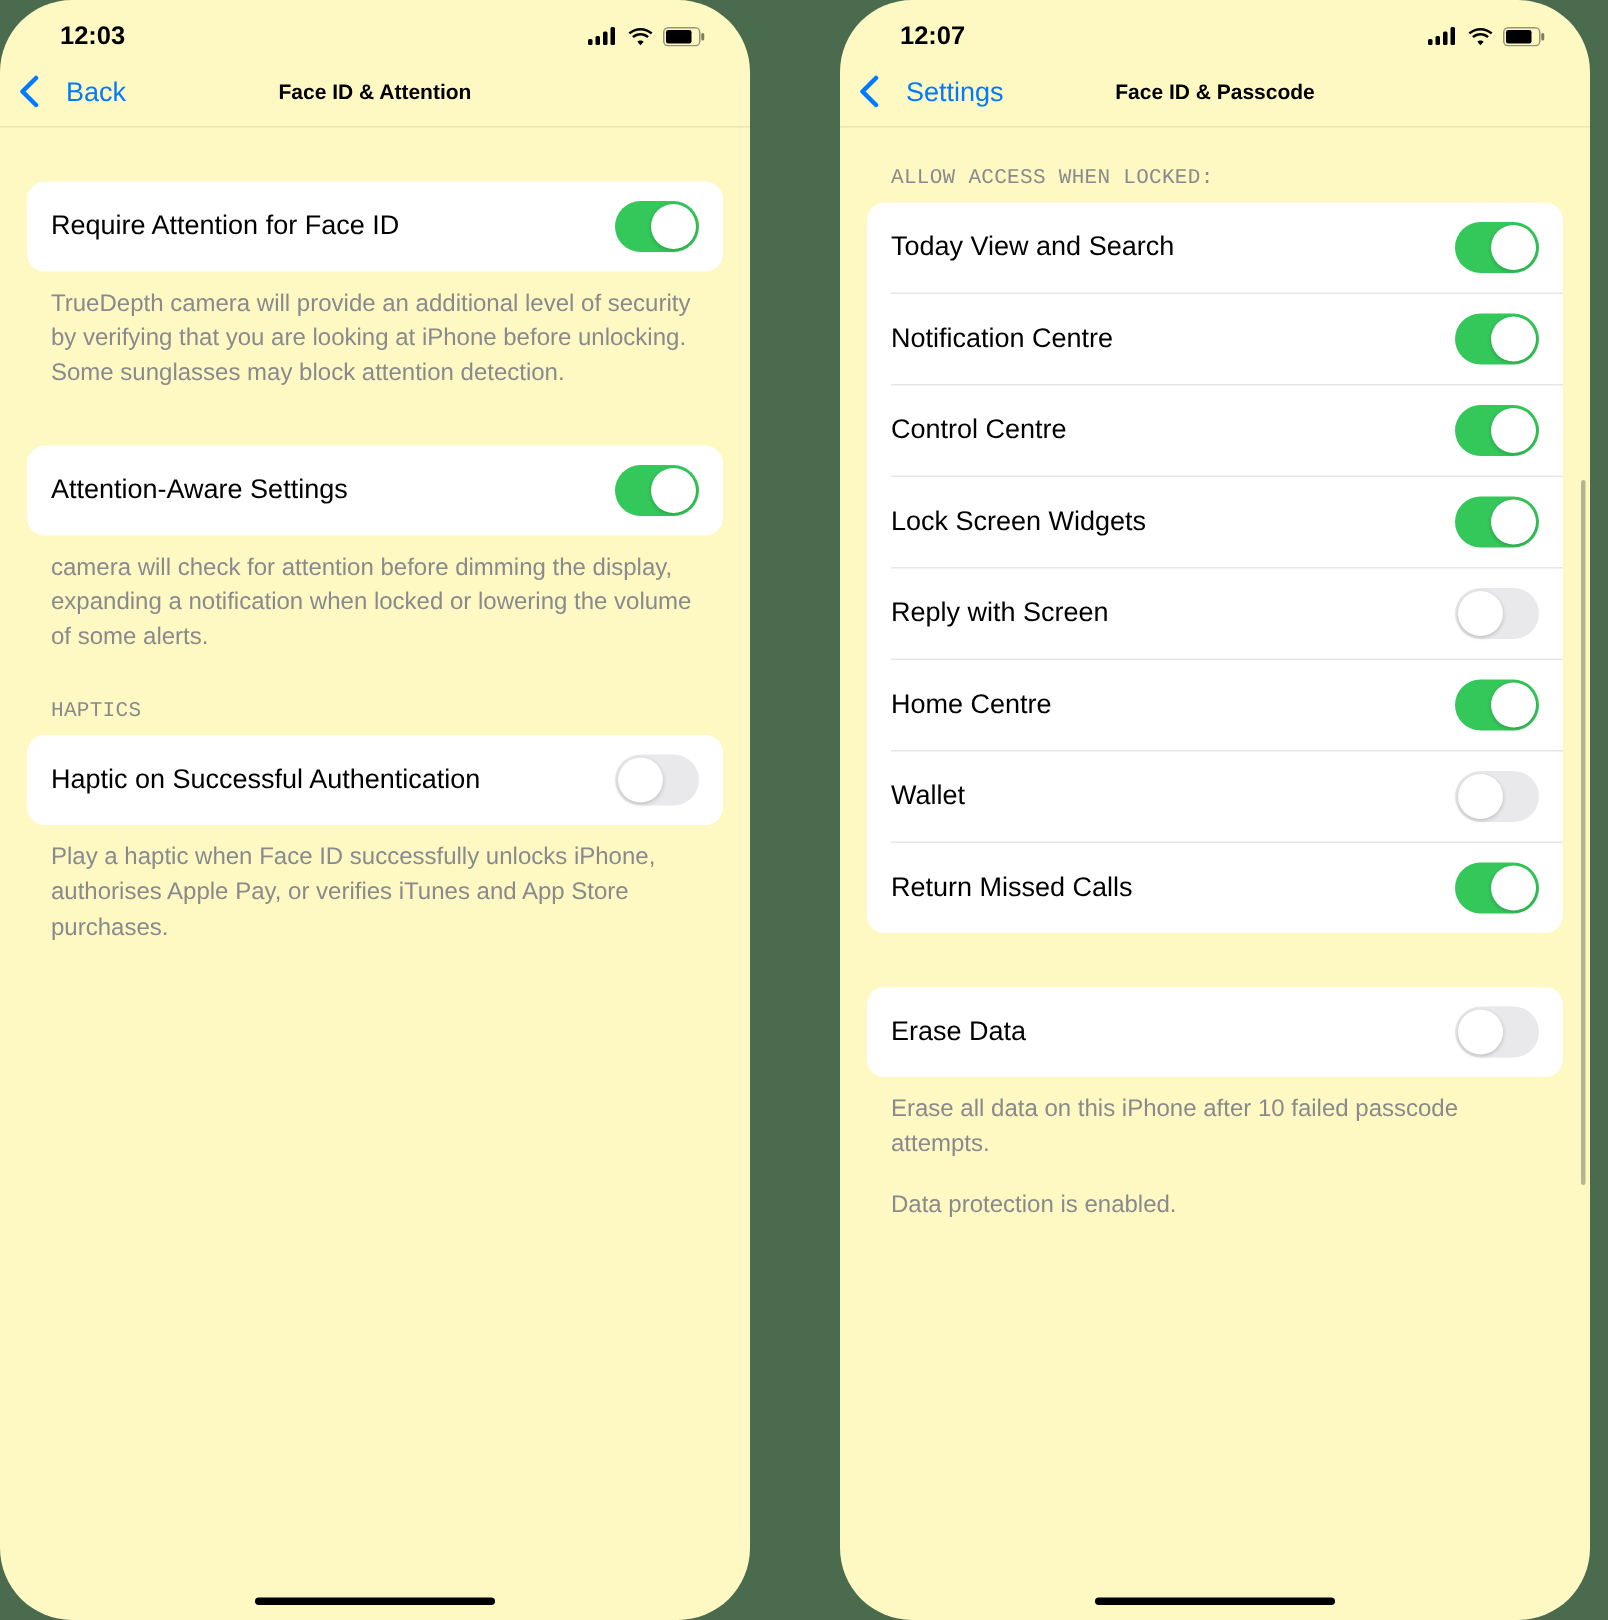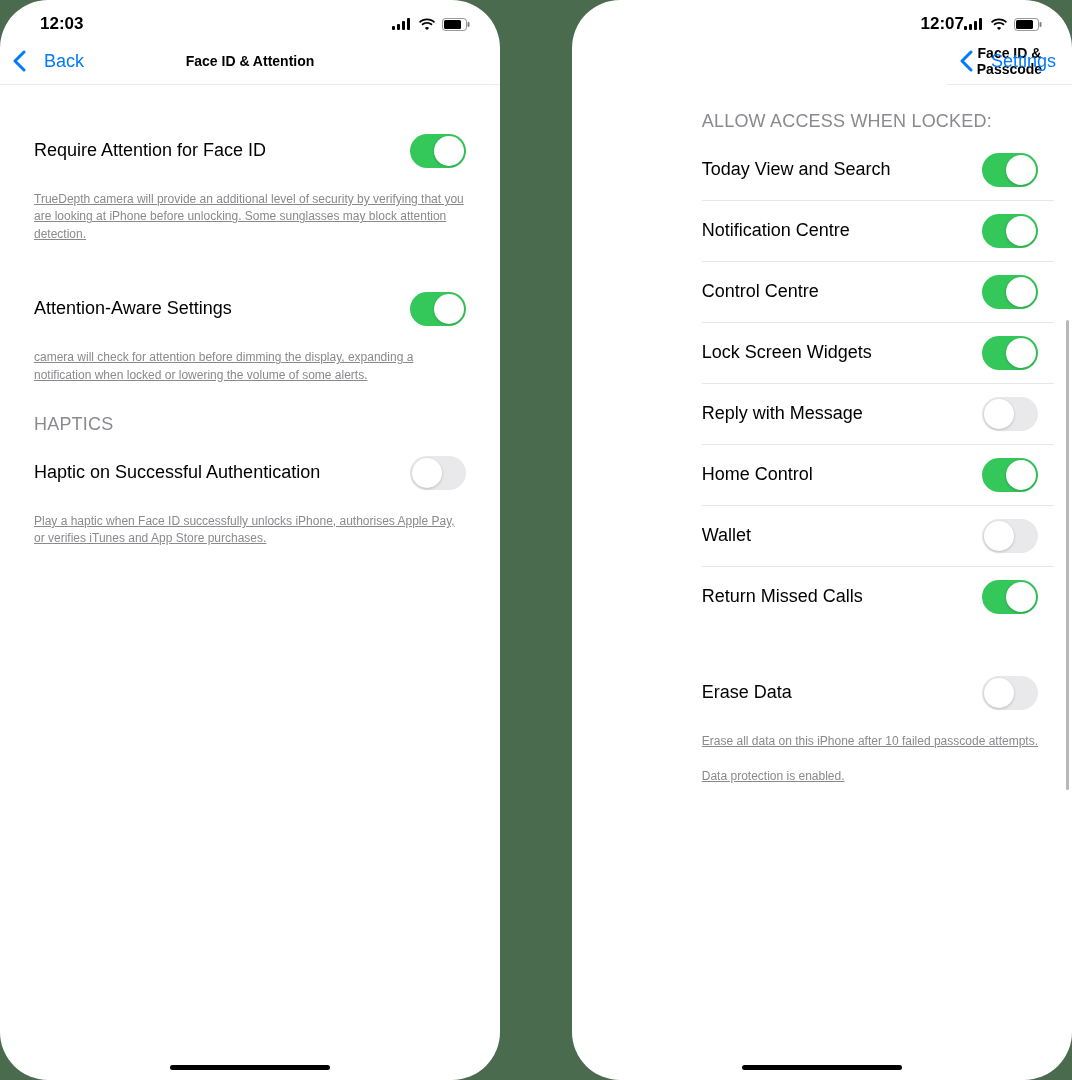--- a/index.html
+++ b/index.html
@@ -6,31 +6,31 @@
 body {
   font-family: -apple-system, BlinkMacSystemFont, "Segoe UI", Helvetica, Arial, sans-serif;
   background: #4a6b4e;
   width: 1072px;
   height: 1080px;
   display: flex;
   gap: 60px;
   padding: 0;
 }
 .phone {
-  background: #ffffff;
+  background: #fef9c3;
   border-radius: 48px;
   width: 500px;
   height: 1080px;
   display: flex;
   flex-direction: column;
   overflow: hidden;
   position: relative;
 }
 .phone-left { margin-left: 0; }
-.phone-right { margin-left: auto; margin-right: 0; align-items: flex-end; }
+.phone-right { margin-left: auto; margin-right: 12px; }
 .status-bar {
   display: flex;
   justify-content: space-between;
   align-items: center;
   padding: 14px 30px 6px 40px;
   font-size: 17px;
   font-weight: 600;
   color: #000;
 }
 .status-icons { display: flex; align-items: center; gap: 6px; }
@@ -59,25 +59,26 @@
   font-weight: 600;
   color: #000;
   pointer-events: none;
 }
 .content {
   flex: 1;
   overflow: hidden;
   padding: 0 18px;
 }
 .section-header {
-  font-size: 18px;
+  font-size: 14px;
   color: #8a8a8e;
   letter-spacing: 0.2px;
   margin: 30px 16px 8px 16px;
   text-transform: uppercase;
+  font-family: Liberation Mono, monospace;
 }
 .card {
   background: #fff;
   border-radius: 12px;
   overflow: hidden;
 }
 .card-spacer { margin-top: 36px; }
 .row {
   display: flex;
   align-items: center;
@@ -107,25 +108,24 @@
   border-radius: 50%;
   background: #fff;
   box-shadow: 0 1px 3px rgba(0,0,0,0.2);
   transition: left 0.15s;
 }
 .toggle.on { background: #34c759; }
 .toggle.on .knob { left: 24px; }
 .toggle.off { background: #e9e9eb; }
 .toggle.off .knob { left: 2px; }
 .footer-text {
-  font-size: 12px;
+  font-size: 16px;
   color: #8a8a8e;
   line-height: 1.45;
   margin: 10px 16px 0 16px;
-  text-decoration: underline;
 }
 .footer-text.gap { margin-top: 18px; }
 .home-indicator {
   position: absolute;
   bottom: 10px;
   left: 50%;
   transform: translateX(-50%);
   width: 160px;
   height: 5px;
   background: #000;
@@ -259,27 +259,27 @@
             <span class="knob"></span>
           </span>
         </div>
         <div class="row">
           <span class="row-label">Lock Screen Widgets</span>
           <span class="toggle on">
             <span class="knob"></span>
           </span>
         </div>
         <div class="row">
-          <span class="row-label">Reply with Message</span>
+          <span class="row-label">Reply with Screen</span>
           <span class="toggle off">
             <span class="knob"></span>
           </span>
         </div>
         <div class="row">
-          <span class="row-label">Home Control</span>
+          <span class="row-label">Home Centre</span>
           <span class="toggle on">
             <span class="knob"></span>
           </span>
         </div>
         <div class="row">
           <span class="row-label">Wallet</span>
           <span class="toggle off">
             <span class="knob"></span>
           </span>
         </div>

